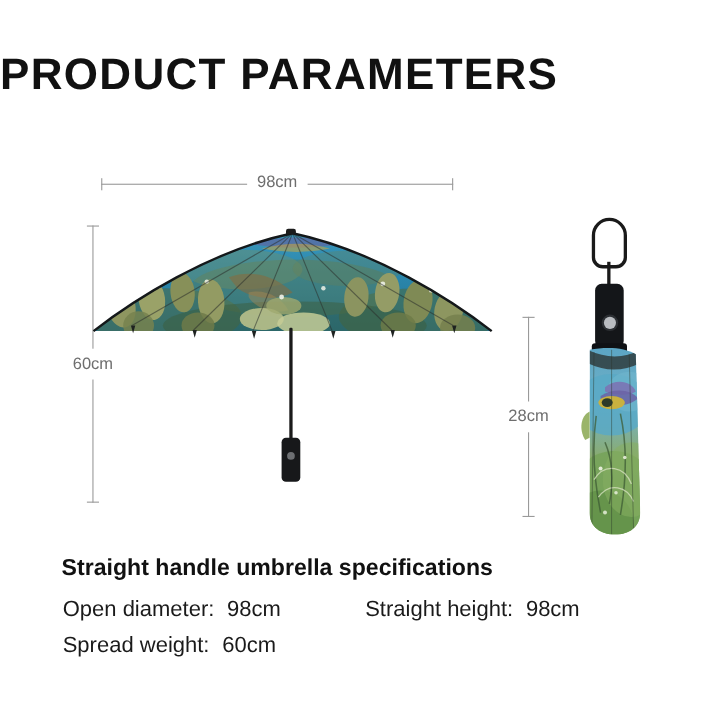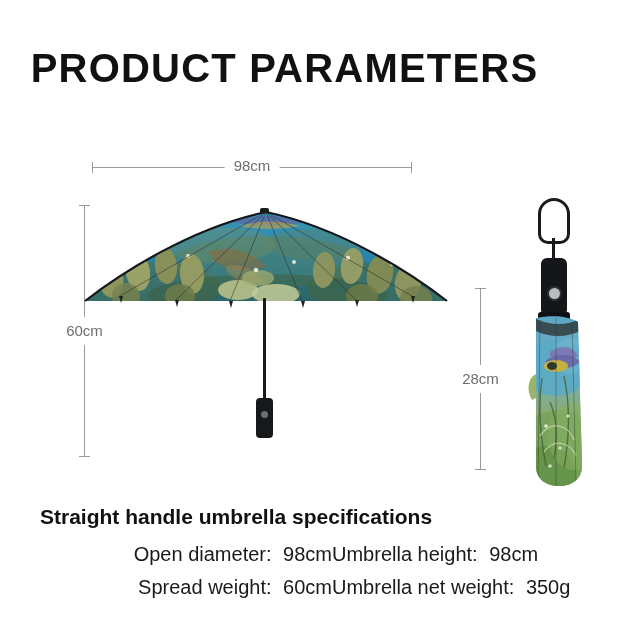--- a/index.html
+++ b/index.html
@@ -23,21 +23,20 @@
     height: 637px;
     background: #ffffff;
   }
 
   
   .title {
     position: absolute;
     left: 0;
     top: 46px;
     width: 569px;
-    text-align: center;
     font-size: 40px;
     font-weight: 700;
     letter-spacing: 1.2px;
     color: #111111;
     white-space: nowrap;
   }
 
   
   .dim-h {
     position: absolute;
@@ -202,21 +201,21 @@
   }
   #sleeve-svg {
     position: absolute;
     left: 0;
     top: 118px;
   }
 
   
   .spec-heading {
     position: absolute;
-    left: 40px;
+    left: 56px;
     top: 505px;
     font-size: 21px;
     font-weight: 700;
     color: #111111;
     white-space: nowrap;
   }
   .spec-grid {
     position: absolute;
     left: 57px;
     top: 543px;
@@ -224,21 +223,20 @@
   }
   .spec-row {
     display: flex;
     align-items: baseline;
     height: 33px;
   }
   .spec-item {
     font-size: 20px;
     color: #1a1a1a;
     white-space: nowrap;
-    text-align: right;
   }
   .spec-item.col-a { width: 275px; }
   .spec-item .spec-value { margin-left: 6px; }
 </style>
 </head>
 <body>
 
 <div id="stage">
 
   <div class="title">PRODUCT PARAMETERS</div>
@@ -409,29 +407,25 @@
 
   <div class="spec-heading">Straight handle umbrella specifications</div>
 
   <div class="spec-grid">
     <div class="spec-row">
       <div class="spec-item col-a">
         <span>Open diameter:</span>
         <span class="spec-value">98cm</span>
       </div>
       <div class="spec-item col-b">
-        <span>Umbrella height:</span>
+        <span>Straight height:</span>
         <span class="spec-value">98cm</span>
       </div>
     </div>
     <div class="spec-row">
       <div class="spec-item col-a">
         <span>Spread weight:</span>
         <span class="spec-value">60cm</span>
       </div>
-      <div class="spec-item col-b">
-        <span>Umbrella net weight:</span>
-        <span class="spec-value">350g</span>
-      </div>
     </div>
   </div>
 
 </div>
 
 </body></html>

